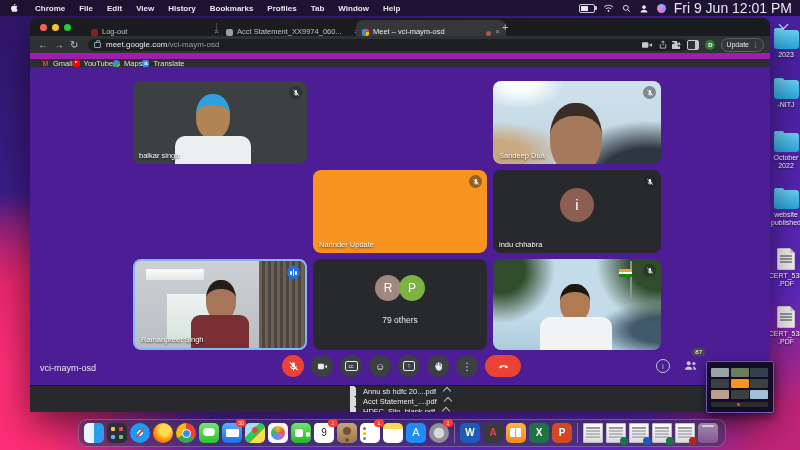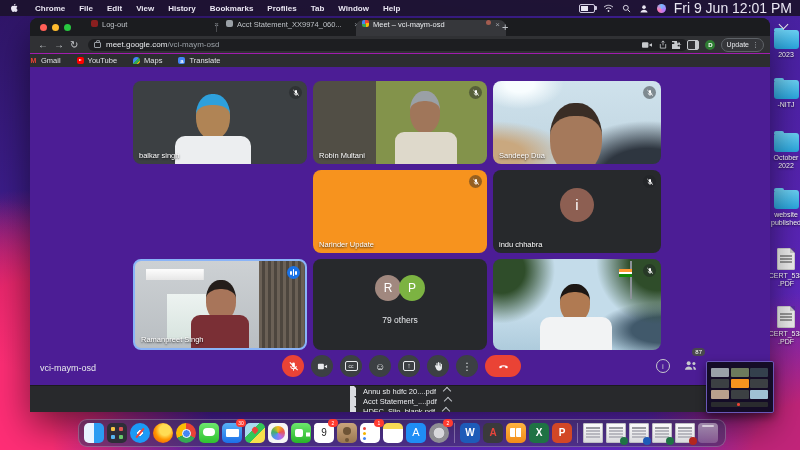--- a/index.html
+++ b/index.html
@@ -22,21 +22,21 @@
   .batt:after{content:"";position:absolute;right:-3px;top:1.5px;width:1.5px;height:4px;background:#cfc9df;border-radius:0 1px 1px 0;}
   .cc-circle{width:9px;height:9px;border-radius:50%;background:conic-gradient(#7ab6ff,#b07aff,#ff7ab0,#7ab6ff);}
   .mb-time{font-size:14px;white-space:nowrap;}
   
   .window{position:absolute;left:30px;top:18px;width:740px;height:394px;border-radius:8px 8px 0 0;
     background:#202124;box-shadow:0 14px 38px rgba(0,0,0,.55);z-index:10;}
   .tabstrip{position:absolute;left:0;top:0;width:740px;height:18px;background:#1b1c1f;border-radius:8px 8px 0 0;}
   .lights{position:absolute;left:10px;top:5.5px;display:flex;gap:5px;}
   .light{width:7px;height:7px;border-radius:50%;}
   .l-red{background:#ff5f57}.l-yel{background:#febc2e}.l-grn{background:#28c840}
-  .tab{position:absolute;top:2px;height:16px;display:flex;align-items:flex-start;gap:4px;
+  .tab{position:absolute;top:2px;height:16px;display:flex;align-items:flex-end;gap:4px;
     color:#bdc1c6;font-size:7.5px;padding:0 6px;border-radius:7px 7px 0 0;}
   .tab .ttl{overflow:hidden;white-space:nowrap;text-overflow:ellipsis;flex:1;}
   .tab .fav{width:7px;height:7px;border-radius:2px;flex:0 0 auto;}
   .tab .x{color:#9aa0a6;font-size:8px;flex:0 0 auto;}
   .tab.active{background:#36373b;color:#e8eaed;}
   .fav-logout{background:#8a1f1f;}
   .fav-globe{background:#9aa0a6;border-radius:50%;}
   .fav-meet{background:conic-gradient(#ea4335 0 25%,#fbbc05 0 50%,#34a853 0 75%,#4285f4 0);border-radius:2px;}
   .rec-dot{width:5px;height:5px;border-radius:50%;background:#a35c50;}
   .newtab{position:absolute;left:472px;top:3px;color:#bdc1c6;font-size:11px;}
@@ -49,22 +49,22 @@
   .lock:before{content:"";position:absolute;left:0.5px;top:-3px;width:2.5px;height:2.5px;border:1px solid #9aa0a6;border-bottom:none;border-radius:2px 2px 0 0;}
   .urlpill .host{color:#e8eaed;}
   .urlpill .path{color:#9aa0a6;}
   .pill-ics{margin-left:auto;display:flex;align-items:center;gap:7px;}
   .tb-right{position:absolute;right:6px;top:2px;display:flex;align-items:center;gap:6px;height:13px;}
   .avatar{width:10px;height:10px;border-radius:50%;background:#2e7d32;color:#fff;font-size:6px;
     display:flex;align-items:center;justify-content:center;font-weight:bold;}
   .update{height:12px;border:1px solid #5f6368;border-radius:7px;display:flex;align-items:center;
     color:#e8eaed;font-size:7px;padding:0 4px;gap:3px;background:#35363a;}
   .update .dots{color:#bdc1c6;}
-  .bookbar{position:absolute;left:0;top:35px;width:740px;height:14px;background:#2c2d30;border-top:1px solid #a21caf;
-    display:flex;align-items:center;gap:16px;color:#dfe1e5;font-size:7.5px;box-sizing:border-box;}
+  .bookbar{position:absolute;left:0;top:35px;width:740px;height:14px;background:#2c2d30;border-top:6px solid #a21caf;
+    display:flex;align-items:center;gap:0;padding-left:12px;color:#dfe1e5;font-size:7.5px;box-sizing:border-box;}
   .bm{display:flex;align-items:center;gap:4px;}
   .bm-ic{width:7px;height:7px;border-radius:2px;display:flex;align-items:center;justify-content:center;font-size:6px;font-weight:bold;}
   .ic-gmail{color:#ea4335;background:transparent;font-size:7px;}
   .ic-yt{background:#ff0000;position:relative;}
   .ic-yt:after{content:"";position:absolute;left:2.5px;top:1.8px;border-left:3px solid #fff;border-top:1.7px solid transparent;border-bottom:1.7px solid transparent;}
   .ic-maps{background:linear-gradient(135deg,#4285f4 0 45%,#34a853 45% 75%,#fbbc05 75%);border-radius:50% 50% 50% 0;transform:rotate(0deg);}
   .ic-tr{background:#4285f4;color:#fff;}
   
   .content{position:absolute;left:0;top:49px;width:740px;height:345px;background:#4c1d95;overflow:hidden;}
   .tile{position:absolute;border-radius:8px;overflow:hidden;background:#3c4043;}
@@ -345,30 +345,20 @@
         <span class="mute">
             <svg viewBox="0 0 24 24" fill="#fff">
               <path d="M12 14a3 3 0 0 0 3-3V6a3 3 0 0 0-6 0v5a3 3 0 0 0 3 3z"></path>
               <path d="M17 11a5 5 0 0 1-10 0H5a7 7 0 0 0 6 6.9V21h2v-3.1A7 7 0 0 0 19 11h-2z"></path>
               <line x1="4" y1="3" x2="21" y2="20" stroke="#fff" stroke-width="2.4"></line>
             </svg>
           </span>
         <span class="pname">balkar singh</span>
       </div>
 
-      <div class="tile tB" style="left:283px;top:14px;width:174px;height:83px;">
-        <span class="mute">
-            <svg viewBox="0 0 24 24" fill="#fff">
-              <path d="M12 14a3 3 0 0 0 3-3V6a3 3 0 0 0-6 0v5a3 3 0 0 0 3 3z"></path>
-              <path d="M17 11a5 5 0 0 1-10 0H5a7 7 0 0 0 6 6.9V21h2v-3.1A7 7 0 0 0 19 11h-2z"></path>
-              <line x1="4" y1="3" x2="21" y2="20" stroke="#fff" stroke-width="2.4"></line>
-            </svg>
-          </span>
-        <span class="pname">Robin Multani</span>
-      </div>
 
       <div class="tile tC" style="left:463px;top:14px;width:168px;height:83px;">
         <span class="mute">
             <svg viewBox="0 0 24 24" fill="#fff">
               <path d="M12 14a3 3 0 0 0 3-3V6a3 3 0 0 0-6 0v5a3 3 0 0 0 3 3z"></path>
               <path d="M17 11a5 5 0 0 1-10 0H5a7 7 0 0 0 6 6.9V21h2v-3.1A7 7 0 0 0 19 11h-2z"></path>
               <line x1="4" y1="3" x2="21" y2="20" stroke="#fff" stroke-width="2.4"></line>
             </svg>
           </span>
         <span class="pname">Sandeep Dua</span>

